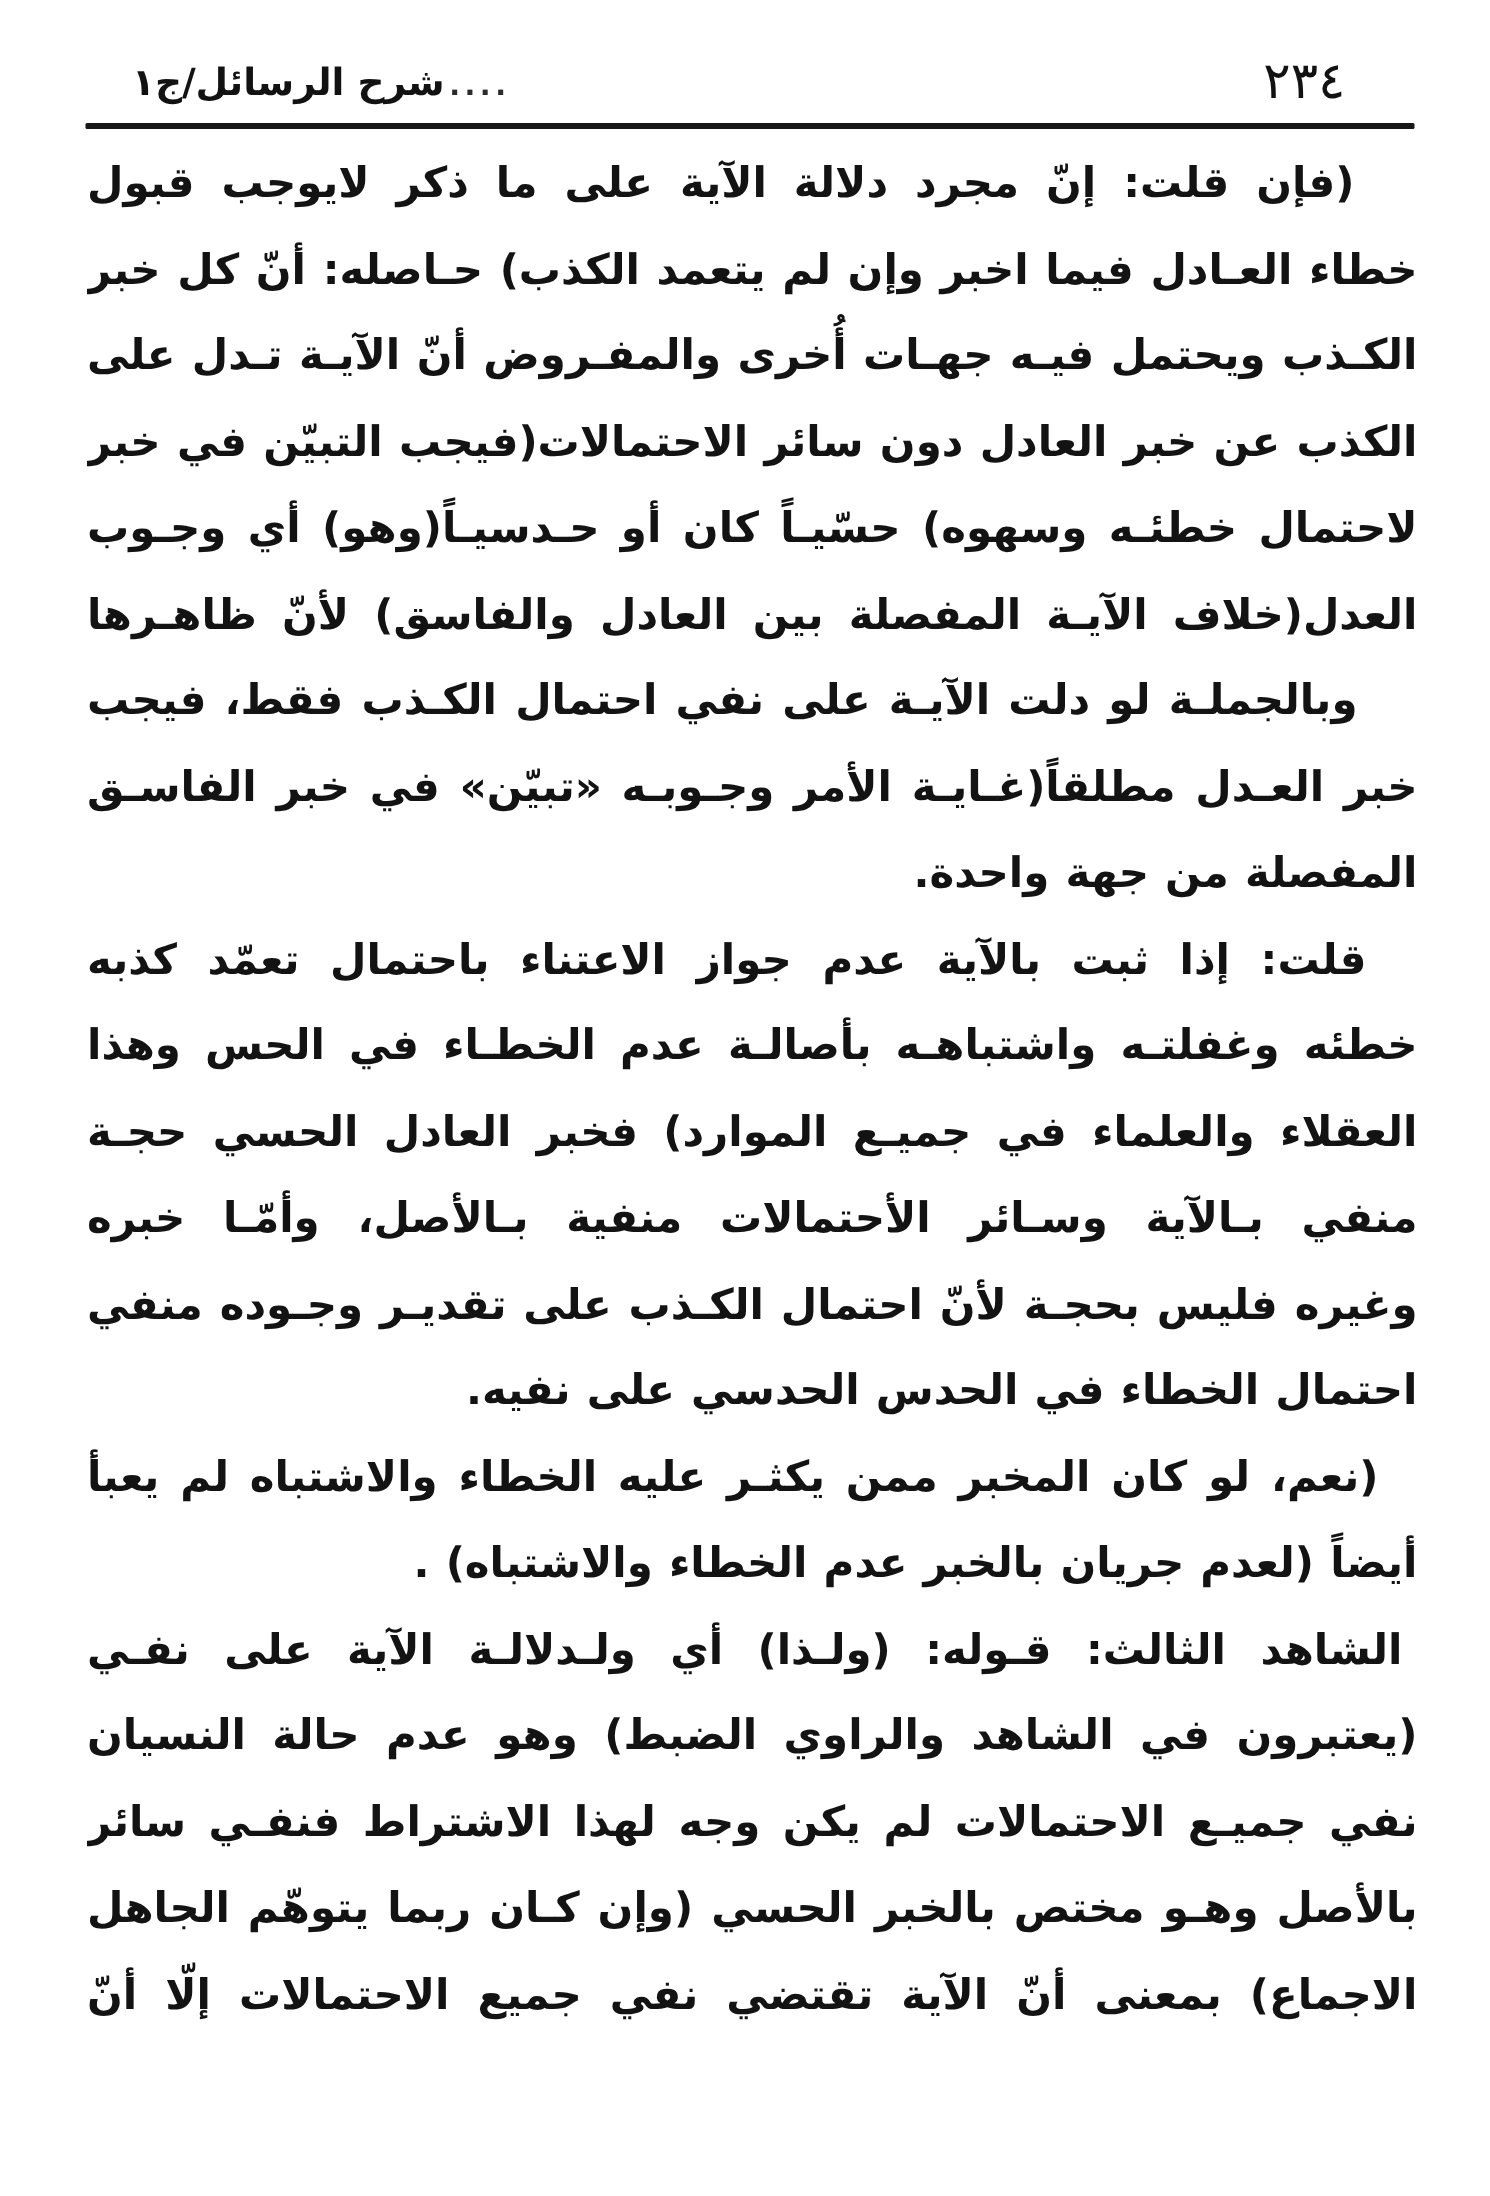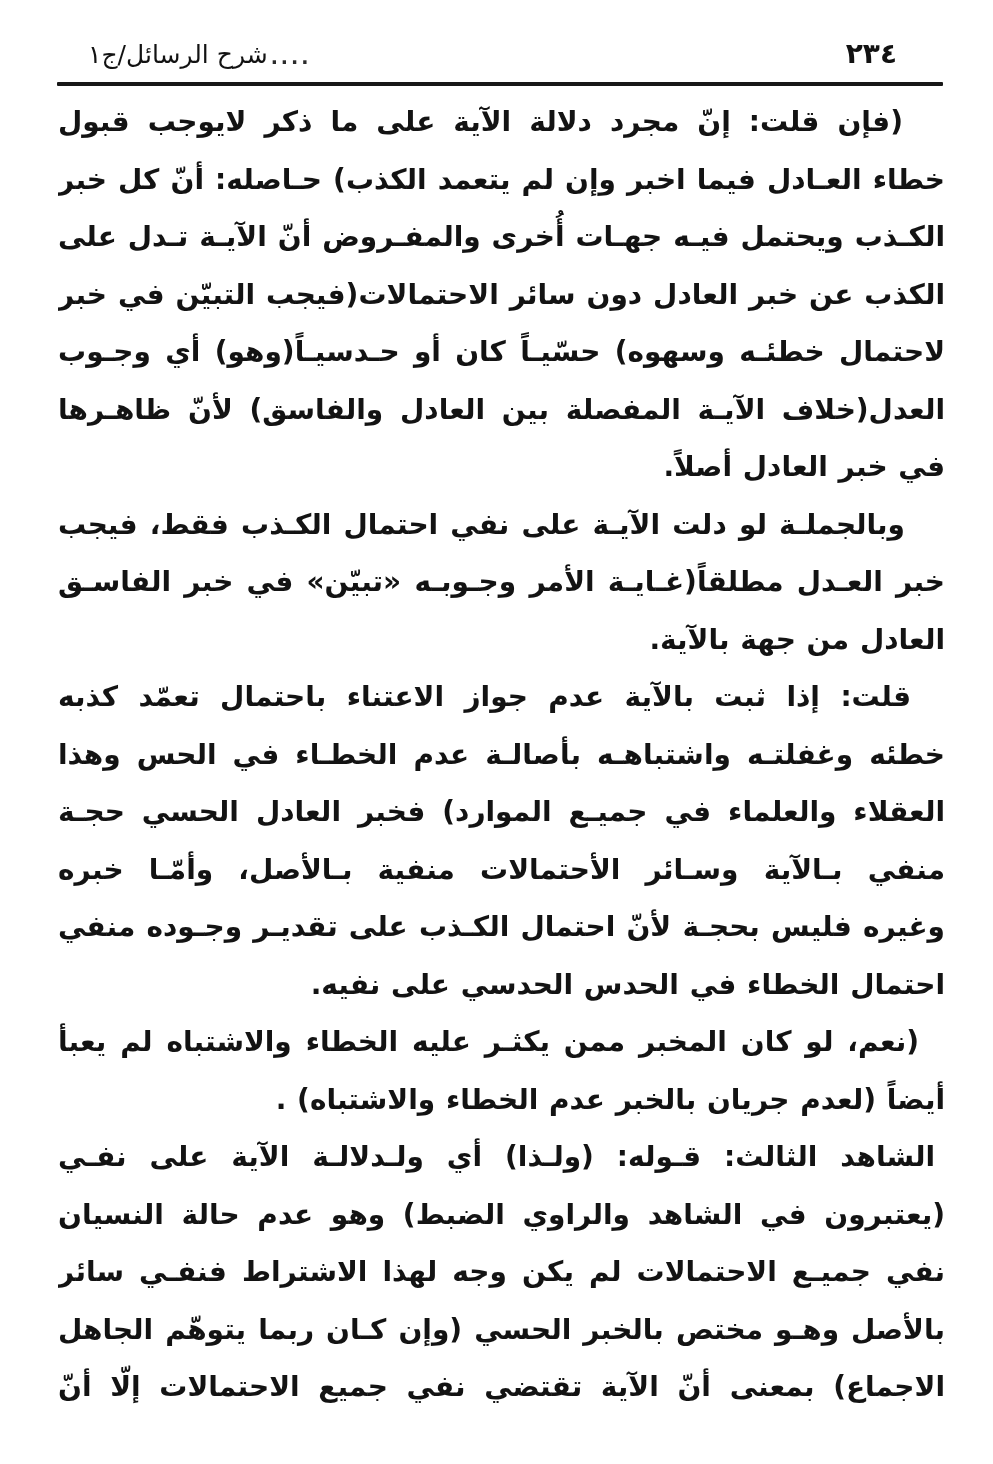--- a/index.html
+++ b/index.html
@@ -17,39 +17,39 @@
     position: absolute;
     left: 88px;
     top: 38px;
     display: flex;
     flex-direction: row;
     align-items: flex-end;
     direction: ltr;
   }
   .running-title {
     font-size: 25px;
-    font-weight: 400;
+    font-weight: 700;
     direction: rtl;
     white-space: nowrap;
     line-height: 34px;
   }
   .leader-dots {
     font-size: 19px;
     font-weight: 700;
     letter-spacing: 3px;
     color: #2b2b2b;
     line-height: 30px;
     margin-left: 3px;
   }
   .page-number {
     position: absolute;
     right: 96px;
     top: 36px;
-    font-size: 28px;
-    font-weight: 700;
+    font-size: 34px;
+    font-weight: 400;
     direction: rtl;
     line-height: 36px;
   }
   .rule {
     position: absolute;
     top: 82px;
     left: 57px;
     width: 886px;
     height: 4px;
     background: #171717;
@@ -100,26 +100,25 @@
   <div class="rule"></div>
 
   <div class="body-text">
       <div class="para">
         <div class="line pfirst">(فإن قلت: إنّ مجرد دلالة الآية على ما ذكر لايوجب قبول الخبر لبقاء احتمال</div>
         <div class="line">خطاء العـادل فيما اخبر وإن لم يتعمد الكذب) حـاصله: أنّ كل خبر يحتمـل فيه</div>
         <div class="line">الكـذب ويحتمل فيـه جهـات أُخرى والمفـروض أنّ الآيـة تـدل على نفي احتمال</div>
         <div class="line">الكذب عن خبر العادل دون سائر الاحتمالات(فيجب التبيّن في خبر العادل أيضاً</div>
         <div class="line">لاحتمال خطئـه وسهوه) حسّيـاً كان أو حـدسيـاً(وهو) أي وجـوب التبيّن في خبر</div>
         <div class="line">العدل(خلاف الآيـة المفصلة بين العادل والفاسق) لأنّ ظاهـرها أنّه لايجب التبين</div>
-        <div class="line plast">في خبر العادل أصلاً.</div>
       </div>
       <div class="para">
         <div class="line pfirst">وبالجملـة لو دلت الآيـة على نفي احتمال الكـذب فقط، فيجب التبيّن في</div>
         <div class="line">خبر العـدل مطلقاً(غـايـة الأمر وجـوبـه «تبيّن» في خبر الفاسـق من وجهين وفي</div>
-        <div class="line plast">العادل من جهة بالآية.</div>
+        <div class="line plast">المفصلة من جهة واحدة.</div>
       </div>
       <div class="para">
         <div class="line pfirst">قلت: إذا ثبت بالآية عدم جواز الاعتناء باحتمال تعمّد كذبه ينتفي احتمال</div>
         <div class="line">خطئه وغفلتـه واشتباهـه بأصالـة عدم الخطـاء في الحس وهذا أصل عليـه اطباق</div>
         <div class="line">العقلاء والعلماء في جميـع الموارد) فخبر العادل الحسي حجـة لأنّ احتمال الكذب</div>
         <div class="line">منفي بـالآية وسـائر الأحتمالات منفية بـالأصل، وأمّـا خبره الحدسي كنقل الاجماع</div>
         <div class="line">وغيره فليس بحجـة لأنّ احتمال الكـذب على تقديـر وجـوده منفي بـالآية، وأمّـا</div>
         <div class="line plast">احتمال الخطاء في الحدس الحدسي على نفيه.</div>
       </div>
       <div class="para">

